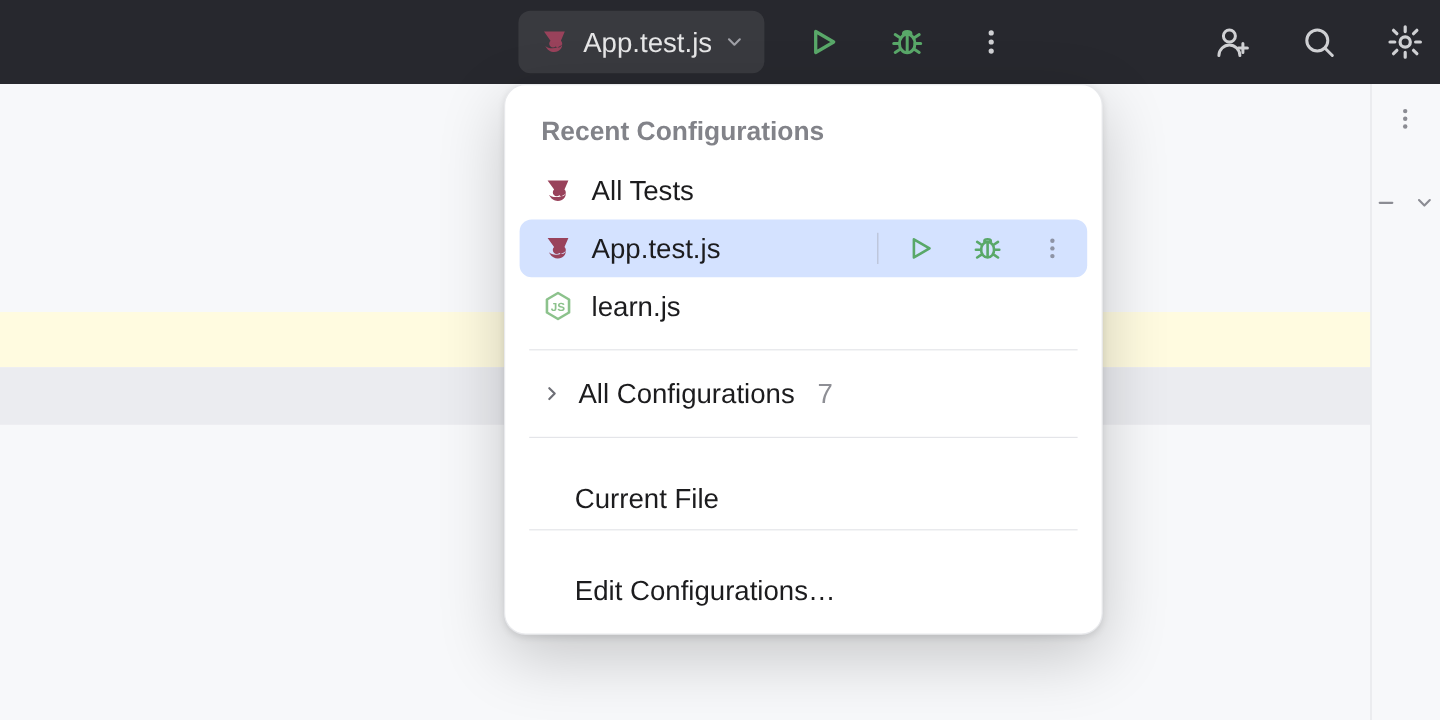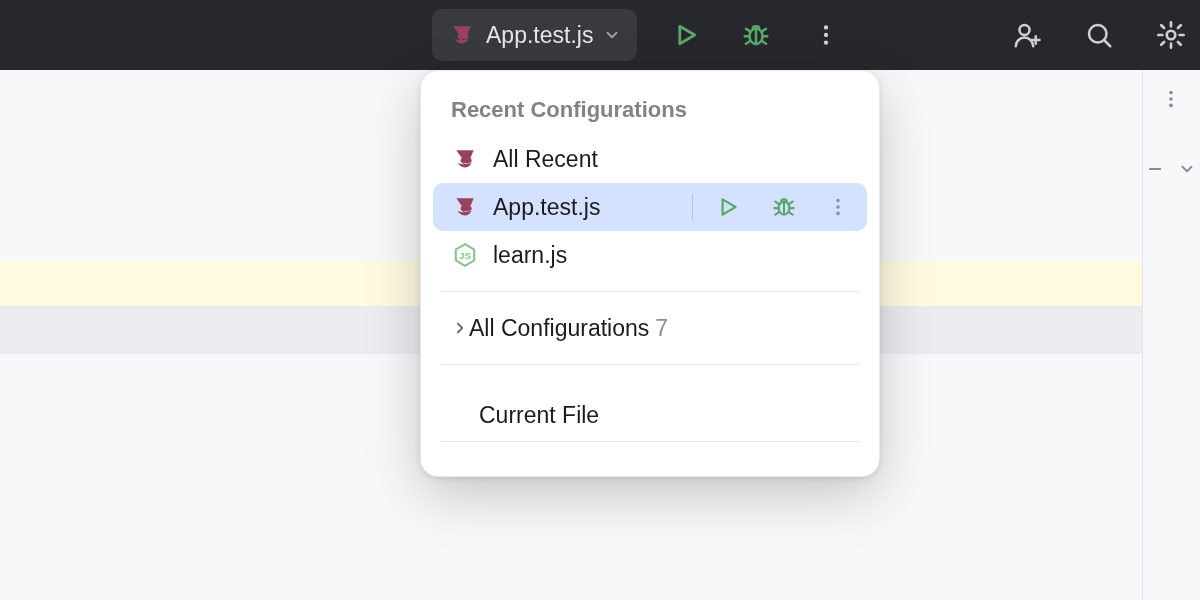--- a/index.html
+++ b/index.html
@@ -81,21 +81,21 @@
     position: absolute;
     right: 18px; top: 18px;
     color: #6a6b72;
   }
 
   
   .popup {
     position: absolute;
     left: 420px;
     top: 70px;
-    width: 460px;
+    width: 499px;
     background: #ffffff;
     border-radius: 18px;
     box-shadow: 0 18px 55px rgba(0,0,0,.20), 0 2px 6px rgba(0,0,0,.10);
     padding: 18px 0 22px 0;
     border: 1px solid #e8e9ec;
   }
   .popup-header {
     color: #828389;
     font-size: 22px;
     font-weight: 700;
@@ -130,21 +130,21 @@
     gap: 30px;
   }
   .sep {
     height: 1px;
     background: #e4e5e9;
     margin: 12px 20px;
   }
   .row-expand {
     display: flex;
     align-items: center;
-    gap: 0;
+    gap: 13px;
     height: 48px;
     padding: 0 30px;
     font-size: 23px;
     color: #1c1c1e;
     cursor: pointer;
   }
   .row-expand .count { color: #8e8f95; margin-left: 6px; }
   .row-simple {
     display: flex;
     align-items: flex-end;
@@ -249,21 +249,21 @@
 
 <div class="popup">
   <div class="popup-header">Recent Configurations</div>
 
   <div class="item">
     <span class="item-icon">
       <svg width="26" height="26" viewBox="0 0 24 24">
           <path fill="#99425b" d="M4 4h16l-3 7a3 3 0 11-4 0 3 3 0 11-4 0L4 4zm1 11c2 4 6 6 10 4 2-1 3-3 3-5-3 3-10 4-13 1z"></path>
         </svg>
     </span>
-    <span class="item-label">All Recent</span>
+    <span class="item-label">All Tests</span>
   </div>
 
   <div class="item selected">
     <span class="item-icon">
       <svg width="26" height="26" viewBox="0 0 24 24">
           <path fill="#99425b" d="M4 4h16l-3 7a3 3 0 11-4 0 3 3 0 11-4 0L4 4zm1 11c2 4 6 6 10 4 2-1 3-3 3-5-3 3-10 4-13 1z"></path>
         </svg>
     </span>
     <span class="item-label">App.test.js</span>
     <span class="item-actions">
@@ -313,13 +313,16 @@
   </div>
 
   <div class="sep"></div>
 
   <div class="row-simple">
     <span>Current File</span>
   </div>
 
   <div class="sep"></div>
 
+  <div class="row-simple">
+    <span>Edit Configurations…</span>
+  </div>
 </div>
 
 </body></html>

